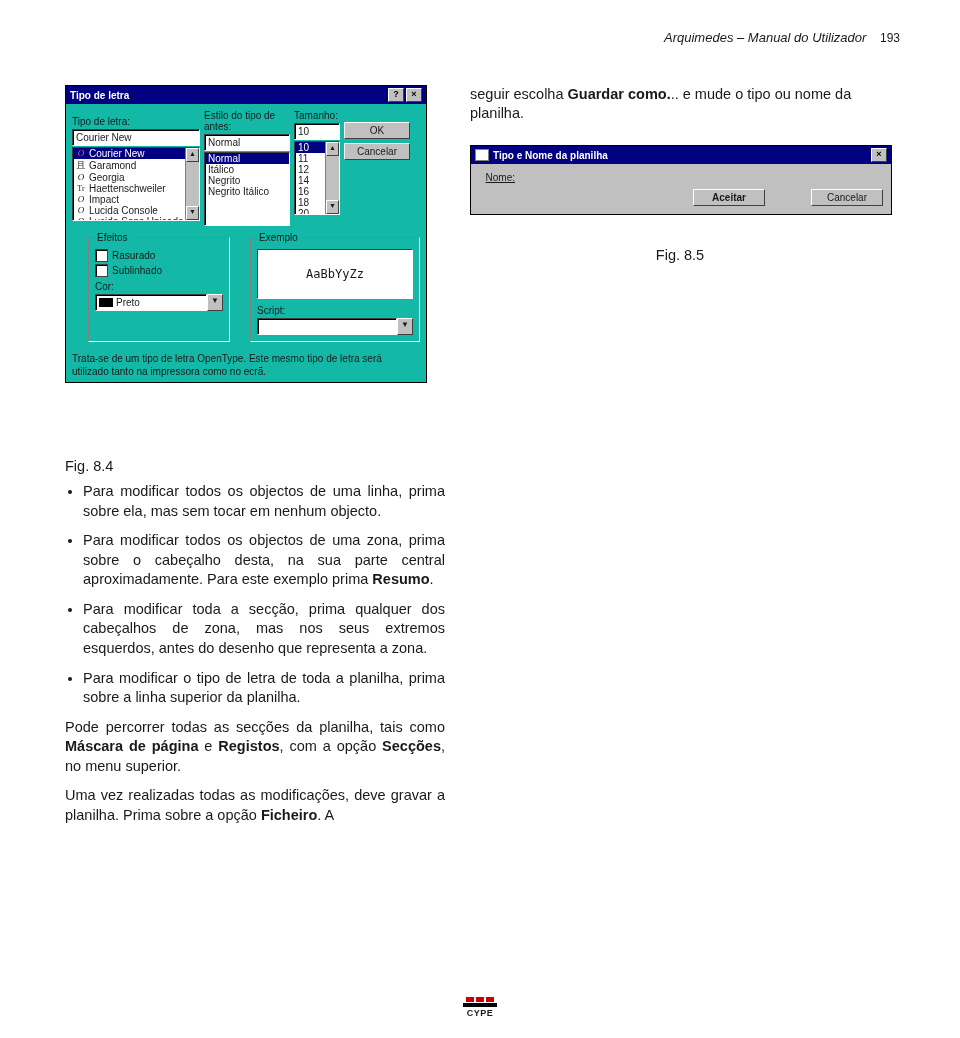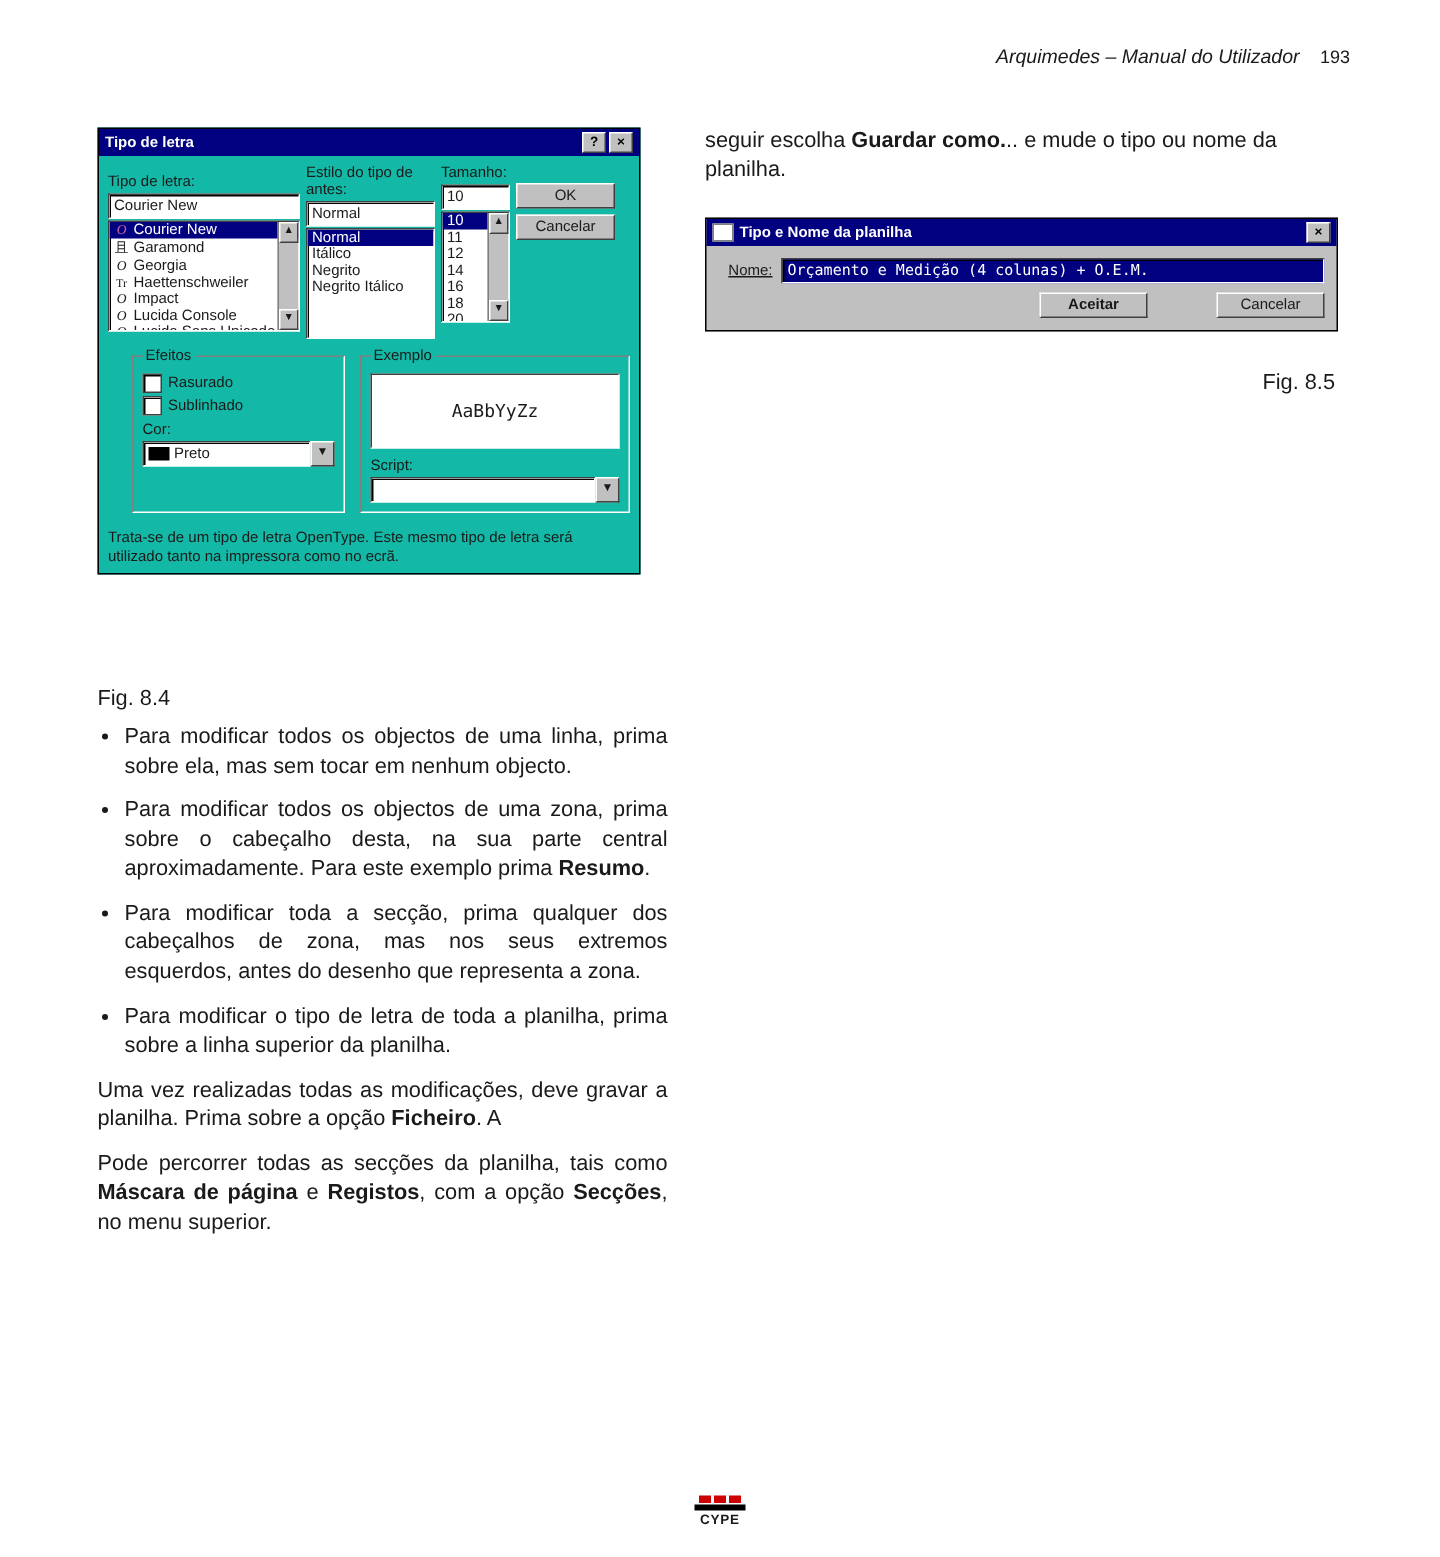--- a/index.html
+++ b/index.html
@@ -173,21 +173,21 @@
     top:85px;
     width:420px;
     font-size:14.5px;
     line-height:1.3;
   }
   .fig-caption-right {
     position:absolute;
     left:470px;
     top:247px;
     width:420px;
-    text-align:right;
+    text-align:center;
     font-size:14.5px;
   }
   .fig-caption-left {
     position:absolute;
     left:65px;
     top:458px;
     width:360px;
     text-align:left;
     font-size:14.5px;
   }
@@ -302,21 +302,21 @@
             <div class="scrollbtn">▼</div>
           </div>
         </div>
       </div>
       <div class="col" style="width:66px; gap:4px; margin-top:12px;">
         <div class="btn3d">OK</div>
         <div class="btn3d">Cancelar</div>
       </div>
     </div>
 
-    <div style="display:flex; gap:10px;padding-left:16px;">
+    <div style="display:flex; gap:20px;padding-left:16px;">
       <fieldset class="win" style="width:128px;">
         <legend>Efeitos</legend>
         <div class="checkbox-row">
           <div class="chk"></div>
           <span>Rasurado</span>
         </div>
         <div class="checkbox-row">
           <div class="chk"></div>
           <span>Sublinhado</span>
         </div>
@@ -351,41 +351,40 @@
       <span style="width:12px;height:10px;background:#fff;display:inline-block;border:1px solid #808080;"></span>
       <span>Tipo e Nome da planilha</span>
     </span>
     <div class="title-btns">
       <div class="title-btn">×</div>
     </div>
   </div>
   <div class="body">
     <div class="name-row">
       <div class="lbl2">Nome:</div>
-      <div class="inset" style="background:#000080;color:#fff;">Orçamento e Medição (4 colunas) + O.E.M.</div>
     </div>
     <div class="name-btns">
       <div class="btn3d">Aceitar</div>
       <div class="btn3d" style="font-weight:normal;">Cancelar</div>
     </div>
   </div>
 </div>
 
 <div class="fig-caption-right">Fig. 8.5</div>
 <div class="fig-caption-left">Fig. 8.4</div>
 
 <div class="text-body">
   <ul>
     <li>Para modificar todos os objectos de uma linha, prima sobre ela, mas sem tocar em nenhum objecto.</li>
     <li>Para modificar todos os objectos de uma zona, prima sobre o cabeçalho desta, na sua parte central aproximadamente. Para este exemplo prima <b>Resumo</b>.</li>
     <li>Para modificar toda a secção, prima qualquer dos cabeçalhos de zona, mas nos seus extremos esquerdos, antes do desenho que representa a zona.</li>
     <li>Para modificar o tipo de letra de toda a planilha, prima sobre a linha superior da planilha.</li>
   </ul>
+  <p>Pode percorrer todas as secções da planilha, tais como <b>Máscara de página</b> e <b>Registos</b>, com a opção <b>Secções</b>, no menu superior.</p>
   <p>Uma vez realizadas todas as modificações, deve gravar a planilha. Prima sobre a opção <b>Ficheiro</b>. A</p>
-  <p>Pode percorrer todas as secções da planilha, tais como <b>Máscara de página</b> e <b>Registos</b>, com a opção <b>Secções</b>, no menu superior.</p>
 </div>
 
 <div class="logo">
   <div class="bars">
       <div class="rb"></div>
       <div class="rb"></div>
       <div class="rb"></div>
     </div>
   <div class="floor"></div>
   <div class="name">CYPE</div>

